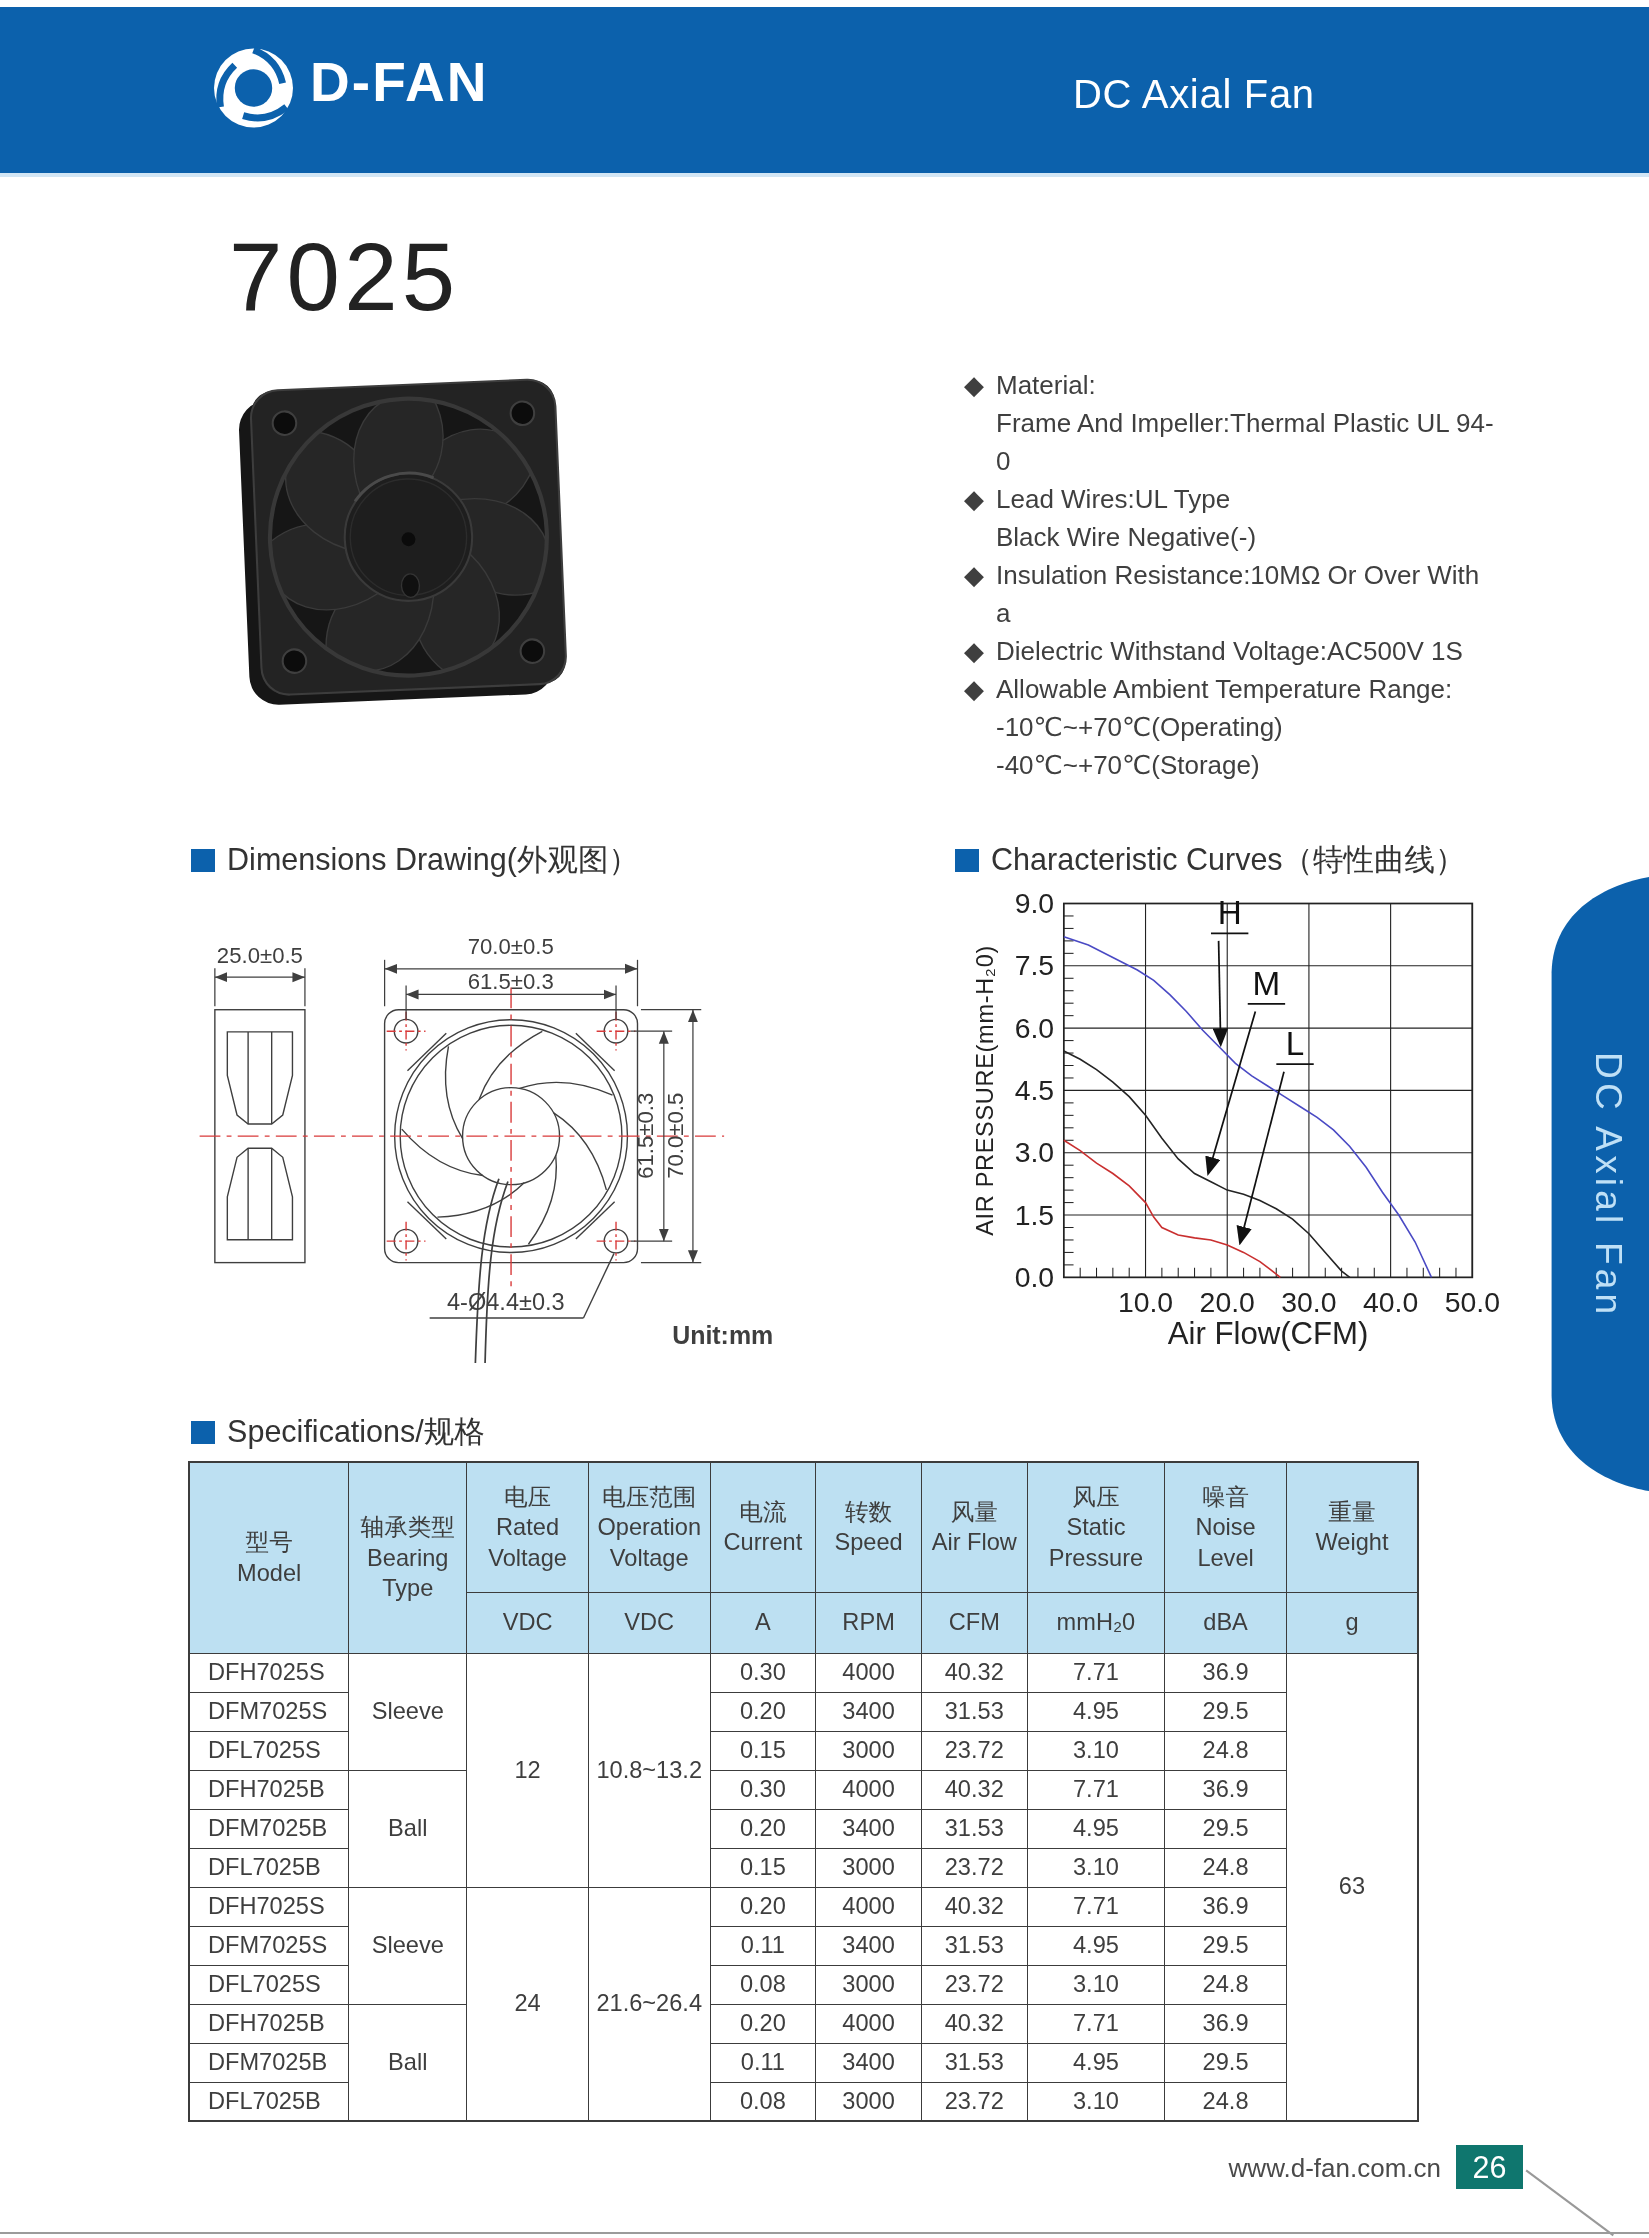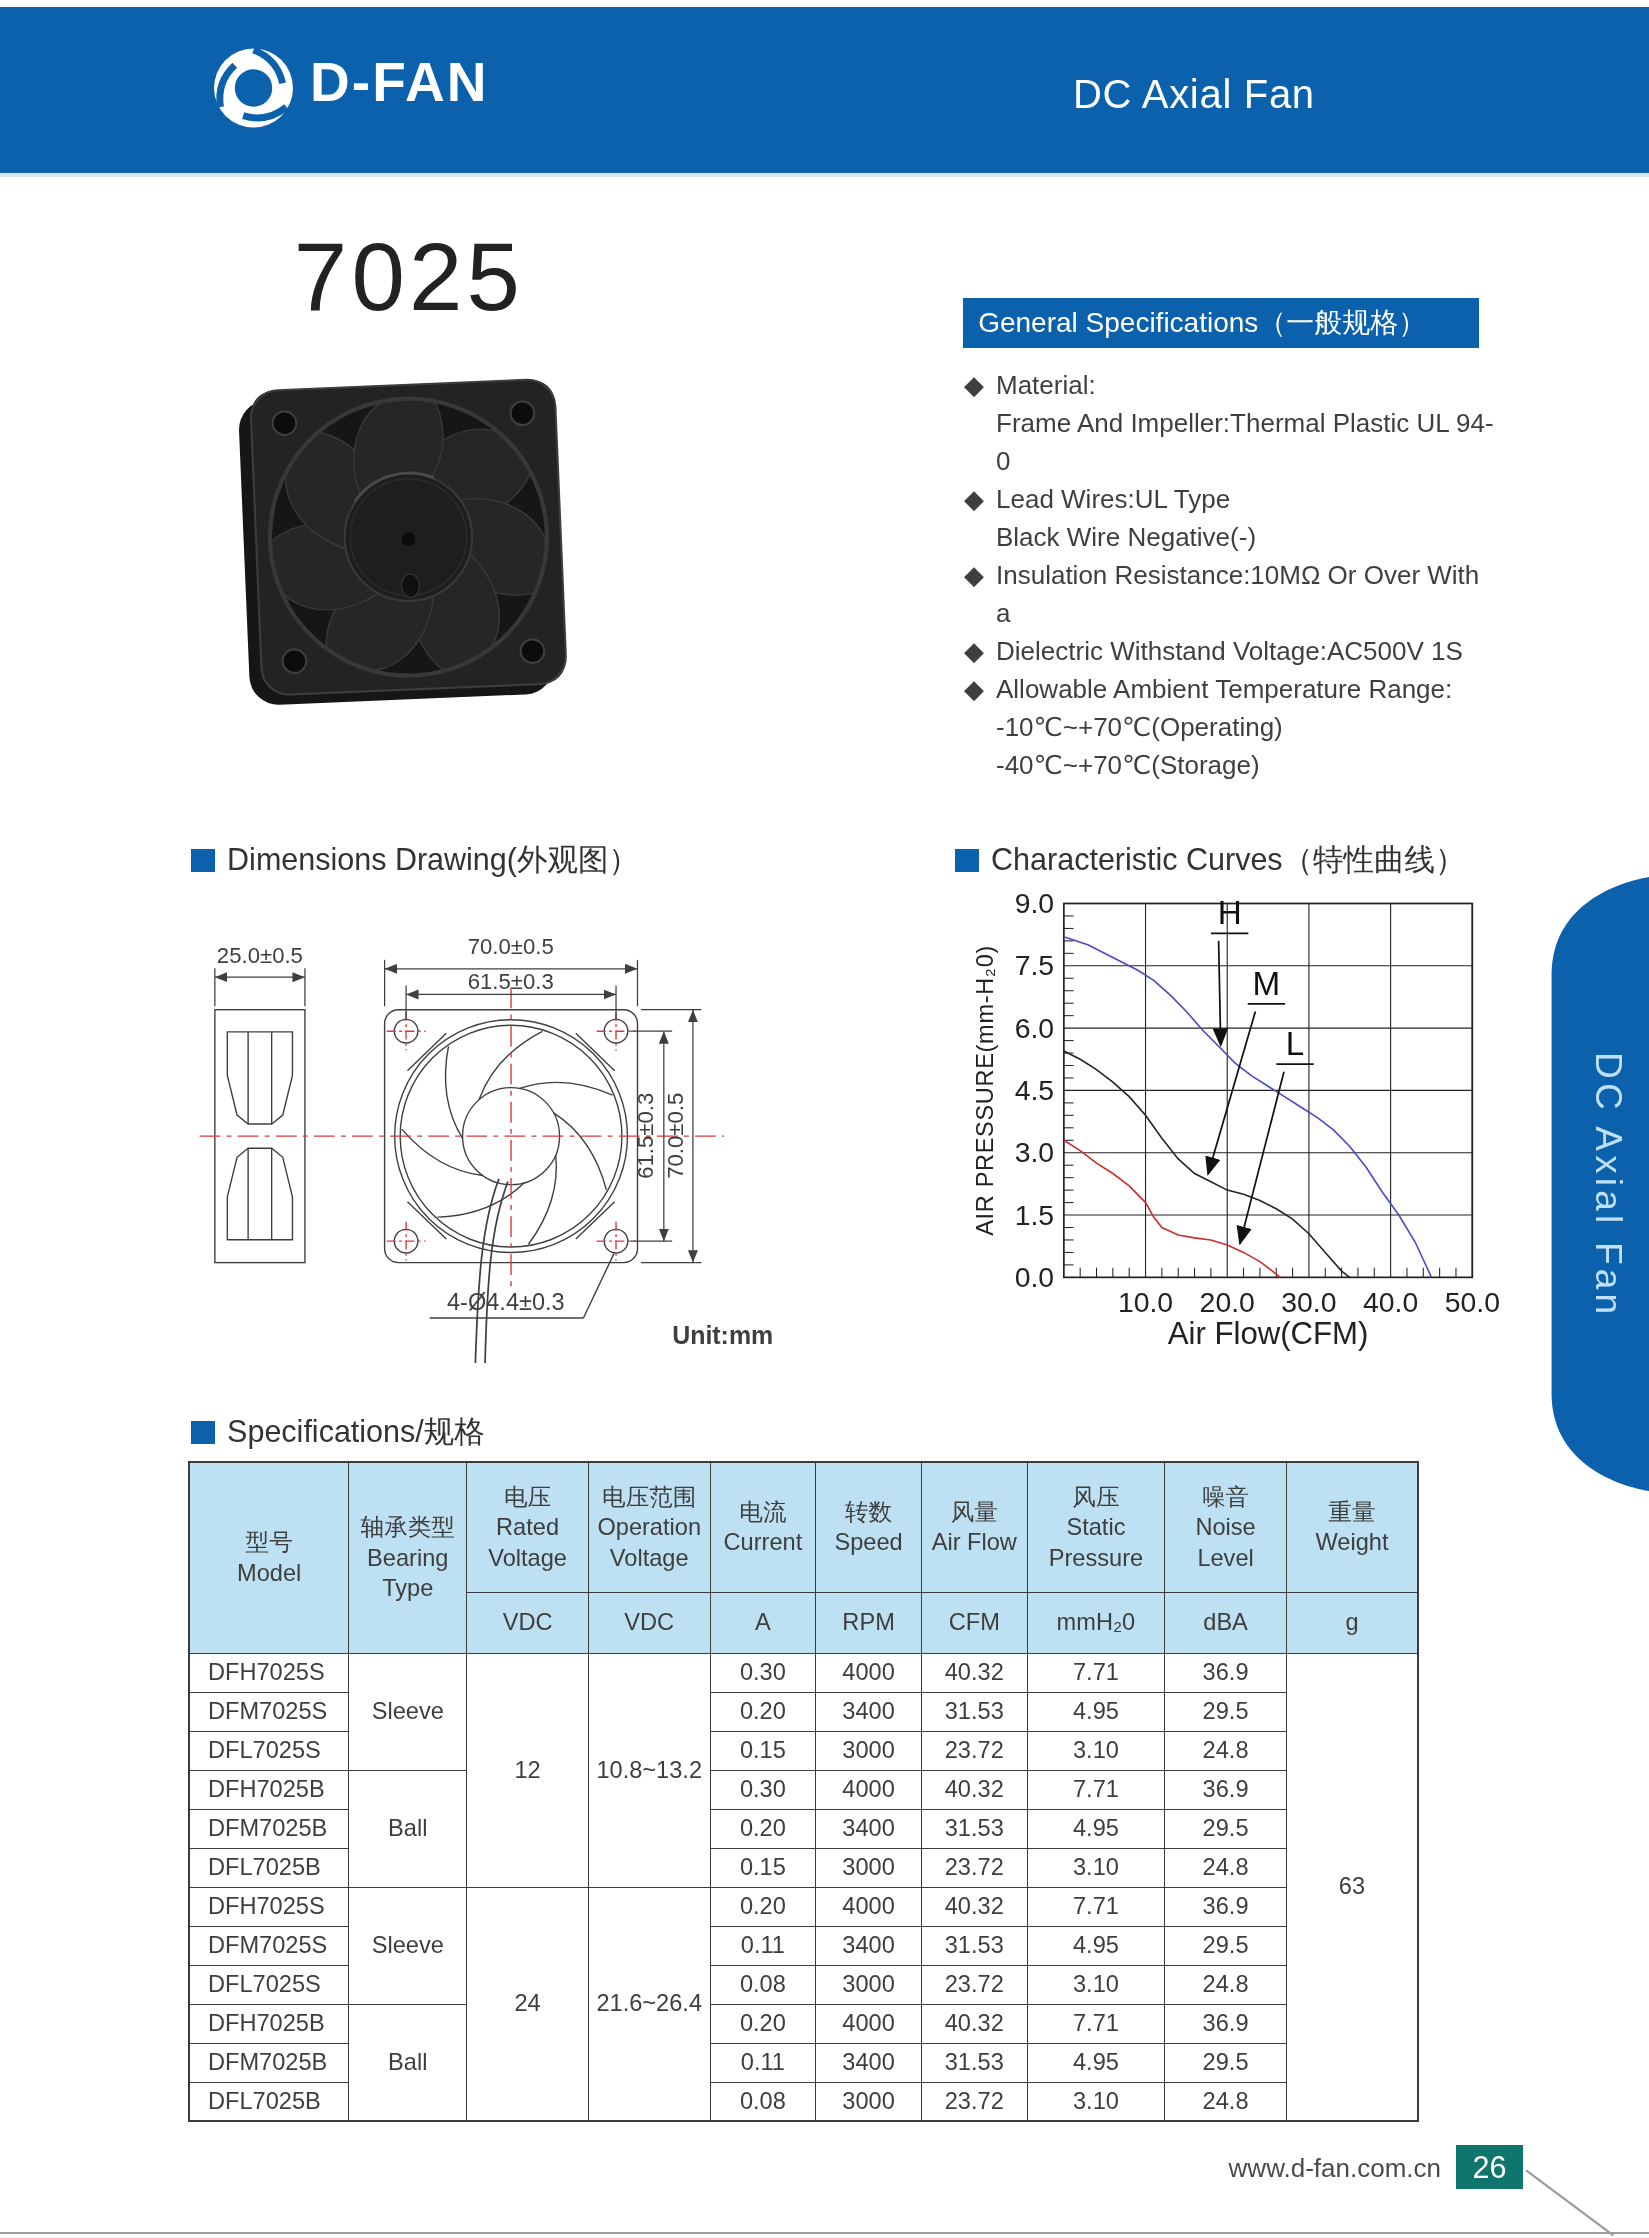--- a/index.html
+++ b/index.html
@@ -8,21 +8,21 @@
   .abs{position:absolute;}
 
   
   #header-band{left:0;top:7px;width:1650px;height:166px;background:#0c61ac;}
   #header-strip{left:0;top:173px;width:1650px;height:4.2px;background:#d2e6f5;}
   #brand-name{left:310px;top:50px;font-size:55px;font-weight:bold;color:#fff;letter-spacing:2.1px;}
   #size-title{left:604px;top:29px;font-size:73px;color:#fff;letter-spacing:1.4px;}
   #type-title{left:1073px;top:72px;font-size:40px;color:#fff;letter-spacing:0.7px;}
 
   
-  #model-number{left:229px;top:222px;width:360px;text-align:center;font-size:96px;color:#222;letter-spacing:4.2px;}
+  #model-number{left:229px;top:222px;width:360px;font-size:96px;color:#222;letter-spacing:4.2px;}
   #product-photo{left:229px;top:343px;transform:rotate(-2.4deg);}
 
   
   #gs-bar{left:963px;top:298px;width:516px;height:50px;background:#0c61ac;}
   #gs-bar span{display:block;padding-left:15.2px;line-height:50px;font-size:28px;color:#fff;}
   #gs-list{left:964px;top:366px;width:534px;}
   .gs-line{display:flex;font-size:26px;color:#3f3f3f;line-height:38px;}
   .gs-line .d{width:32px;flex:0 0 32px;}
   .gs-line .t{flex:1;}
 
@@ -103,23 +103,20 @@
       <g fill="#0c0c0c" stroke="#3f3f3f" stroke-width="3">
         <circle cx="88" cy="108" r="17"></circle>
           <circle cx="432" cy="108" r="17"></circle>
         <circle cx="88" cy="452" r="17"></circle>
           <circle cx="432" cy="452" r="17"></circle>
       </g>
       <rect x="40" y="60" width="440" height="440" rx="40" fill="none" stroke="#3d3d3d" stroke-width="3"></rect>
     </g>
   </svg>
 
-  <div id="gs-bar" class="abs">
-    <span>General Specifications（一般规格）</span>
-  </div>
   <div id="gs-list" class="abs">
       <div class="gs-line">
         <span class="d">◆</span>
         <span class="t">Material:</span>
       </div>
       <div class="gs-line">
         <span class="d"></span>
         <span class="t">Frame And Impeller:Thermal Plastic UL 94-0</span>
       </div>
       <div class="gs-line">

